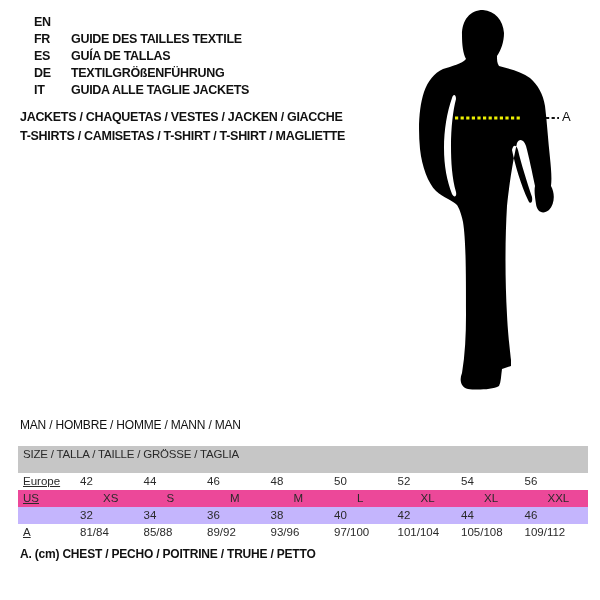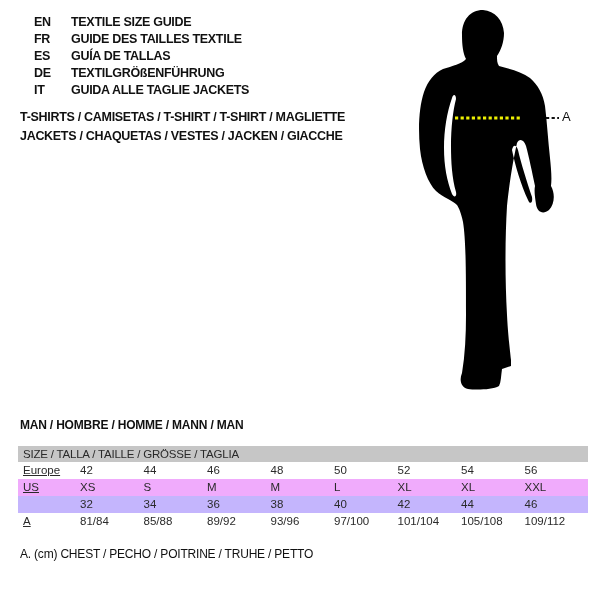--- a/index.html
+++ b/index.html
@@ -12,59 +12,58 @@
   .lang-list{position:absolute;left:22px;top:14px;margin-left:12px;}
   .lang-row{display:flex;line-height:17px;font-weight:bold;font-size:12.5px;letter-spacing:-0.3px;}
   .lang-code{width:37px;}
   
   .categories{position:absolute;left:20px;top:108px;font-weight:bold;font-size:12.5px;line-height:19px;letter-spacing:-0.3px;}
   
   .figure{position:absolute;left:398px;top:0;width:182px;height:400px;}
   .figure svg{display:block;width:182px;height:400px;}
   .measure-label{position:absolute;left:562px;top:109px;font-size:13px;color:#111;}
   
-  .section-title{position:absolute;left:20px;top:418px;font-weight:bold;font-size:12px;letter-spacing:-0.2px;}
+  .section-title{position:absolute;left:20px;top:418px;font-weight:normal;font-size:12px;letter-spacing:-0.2px;}
   
   .size-table{position:absolute;left:18px;top:446px;width:570px;font-size:11.5px;color:#2a2a2a;}
-  .table-header{height:16px;line-height:16px;padding-left:5px;letter-spacing:-0.2px;}
+  .table-header{height:27px;line-height:16px;padding-left:5px;letter-spacing:-0.2px;}
   .table-row{display:flex;height:17px;line-height:17px;}
   .row-label{width:62px;padding-left:5px;box-sizing:border-box;text-decoration:underline;}
   .cell{flex:1;text-align:left;}
   
-  .footnote{position:absolute;left:20px;top:547px;font-weight:normal;font-size:12px;letter-spacing:-0.2px;}
+  .footnote{position:absolute;left:20px;top:547px;font-weight:bold;font-size:12px;letter-spacing:-0.2px;}
 </style>
 </head>
 <body>
 
 <div class="lang-list">
     <div class="lang-row">
       <span class="lang-code">EN</span>
-      <span>TEXTILE SIZE GUIDE</span>
     </div>
     <div class="lang-row">
       <span class="lang-code">FR</span>
       <span>GUIDE DES TAILLES TEXTILE</span>
     </div>
     <div class="lang-row">
       <span class="lang-code">ES</span>
       <span>GUÍA DE TALLAS</span>
     </div>
     <div class="lang-row">
       <span class="lang-code">DE</span>
       <span>TEXTILGRÖßENFÜHRUNG</span>
     </div>
     <div class="lang-row">
       <span class="lang-code">IT</span>
       <span>GUIDA ALLE TAGLIE JACKETS</span>
     </div>
   </div>
 
 <div class="categories">
+  <div>JACKETS / CHAQUETAS / VESTES / JACKEN / GIACCHE</div>
   <div>T-SHIRTS / CAMISETAS / T-SHIRT / T-SHIRT / MAGLIETTE</div>
-  <div>JACKETS / CHAQUETAS / VESTES / JACKEN / GIACCHE</div>
 </div>
 
 <div class="figure">
   <svg viewBox="398 0 182 400" xmlns="http://www.w3.org/2000/svg">
     <path fill="#000000" fill-rule="evenodd" d="
       M 483 10
       C 495 11 503 20 504 33
       C 504 42 501 50 497 56
       C 497 60 497 63 499 66
       C 510 69 522 72 530 78
@@ -123,21 +122,21 @@
         <span class="row-label">Europe</span>
         <span class="cell">42</span>
         <span class="cell">44</span>
         <span class="cell">46</span>
         <span class="cell">48</span>
         <span class="cell">50</span>
         <span class="cell">52</span>
         <span class="cell">54</span>
         <span class="cell">56</span>
       </div>
-      <div class="table-row" style="background: #f0abfc;">
+      <div class="table-row" style="background: #ec4899; gap: 23px;">
         <span class="row-label">US</span>
         <span class="cell">XS</span>
         <span class="cell">S</span>
         <span class="cell">M</span>
         <span class="cell">M</span>
         <span class="cell">L</span>
         <span class="cell">XL</span>
         <span class="cell">XL</span>
         <span class="cell">XXL</span>
       </div>

